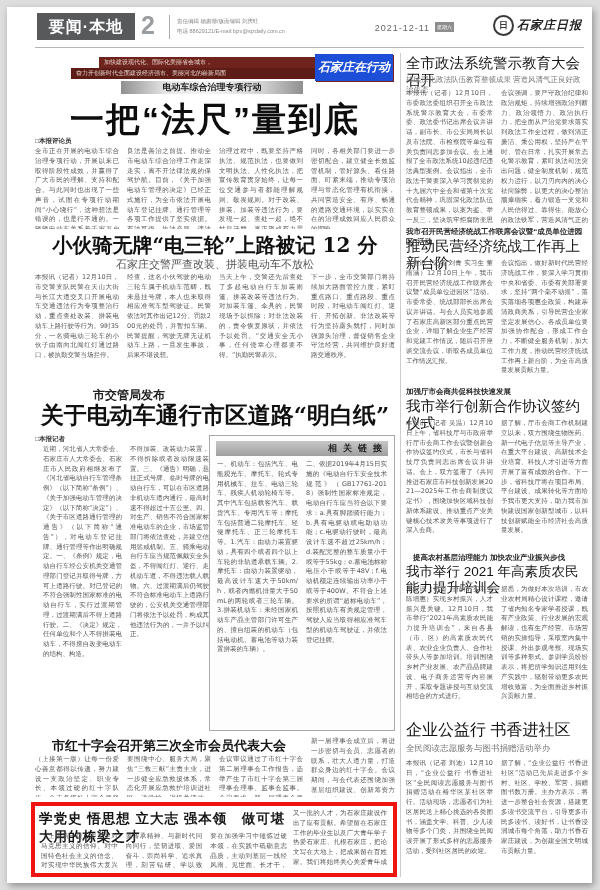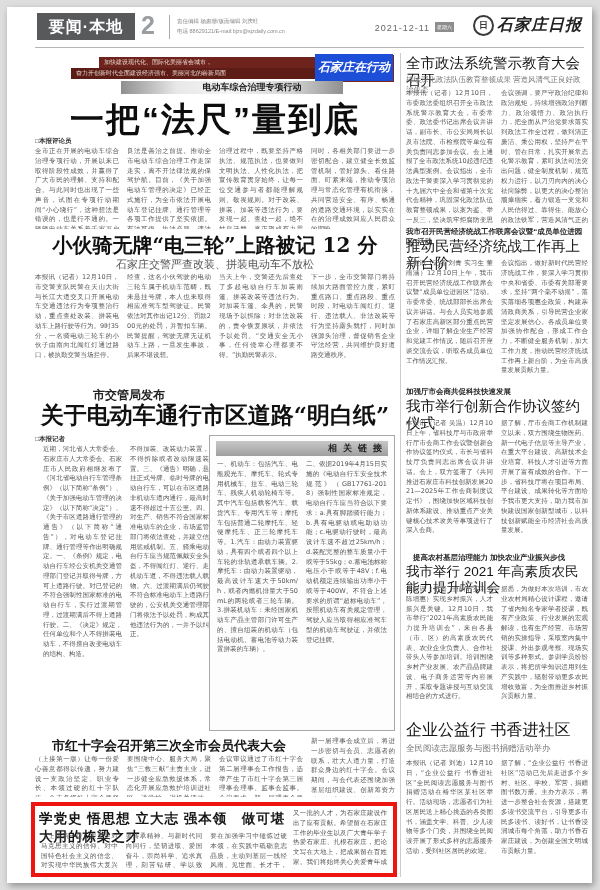--- a/index.html
+++ b/index.html
@@ -13,34 +13,34 @@
          font-weight:700;font-size:16px;line-height:27px;text-align:center;letter-spacing:1px;}
   .pagenum{left:134px;top:4px;font-size:25px;font-weight:700;color:#9b9ea1;}
   .hdr-div{left:162px;top:8px;width:1px;height:24px;background:#aaa;}
   .editor{left:170px;top:9px;font-size:5.5px;line-height:1.9;color:#8a8a8a;}
   .dateline{right:162px;top:16px;font-size:9px;color:#666;letter-spacing:1px;}
   .weekday{right:138px;top:15px;background:#8d8d8d;color:#fff;font-size:5px;padding:2px 2px;line-height:1.2;}
   .masthead{right:10px;top:8px;display:flex;align-items:center;gap:3px;}
   .mast-logo{width:17px;height:17px;border:2px solid #3a3a3a;border-radius:50%;color:#3a3a3a;
              font-size:9px;font-weight:700;line-height:17px;text-align:center;font-family:"DejaVu Serif",serif;}
   .mast-name{font-family:"DejaVu Serif","Liberation Serif",serif;font-weight:700;font-style:italic;
-             font-size:16px;color:#222;letter-spacing:1px;}
+             font-size:12px;color:#222;letter-spacing:1px;}
   .hdr-rule{left:28px;top:40px;width:549px;height:1px;background:#b5b5b5;}
   .v-rule{left:393px;top:46px;width:1px;height:824px;background:#cccccc;}
   
   .slog1{left:92px;top:50px;width:216px;height:11px;background:#6e241c;color:#e7d6cd;
          font-size:6px;line-height:11px;padding-left:5px;}
   .slog2{left:64px;top:61px;width:244px;height:11px;background:#5d1d16;color:#e7d6cd;
          font-size:6px;line-height:11px;padding-left:5px;}
   .badge{left:308px;top:47px;width:78px;height:27px;background:#1d4ed8;color:#fff;
          font-family:"DejaVu Serif",serif;font-weight:700;font-style:italic;font-size:12px;
          line-height:27px;text-align:center;box-shadow:1px 1px 0 #7c241a;}
   .campaign{left:114px;top:74px;width:182px;height:13px;text-align:center;color:#222;
             font-weight:700;font-size:9px;line-height:13px;
-            background:linear-gradient(90deg,#8f8f8f,#e8e8e8 25%,#f5f5f5 50%,#d2d2d2 78%,#8f8f8f);padding-left:40px;}
+            background:linear-gradient(90deg,#8f8f8f,#e8e8e8 25%,#f5f5f5 50%,#d2d2d2 78%,#8f8f8f);}
   
   .h-big{left:28px;top:90px;width:360px;font-family:"Liberation Sans",sans-serif;font-weight:900;
          font-size:34px;letter-spacing:2px;color:#0d0d0d;text-align:center;}
   .h2{left:28px;top:225px;width:360px;font-family:"DejaVu Serif","Liberation Serif",serif;
       font-weight:700;font-size:20px;color:#101010;text-align:center;}
   .h2sub{left:28px;top:250px;width:360px;font-size:11px;color:#555;text-align:center;}
   .kick3{left:86px;top:380px;font-family:"DejaVu Serif",serif;font-weight:700;font-size:12px;color:#222;}
   .h3{left:28px;top:393px;width:360px;font-family:"DejaVu Serif","Liberation Serif",serif;
       font-weight:700;font-size:23px;color:#101010;text-align:center;}
   .byline{font-size:6.5px;font-weight:700;color:#333;}
@@ -103,21 +103,21 @@
     <div class="tiny col">治理过程中，既要坚持严格执法、规范执法，也要做到文明执法、人性化执法，把宣传教育贯穿始终，让每一位交通参与者都能理解规则、敬畏规则。对于改装、拼装、加装等违法行为，要发现一起、查处一起，绝不姑息迁就，真正形成有力震慑。</div>
     <div class="tiny col">同时，各相关部门要进一步密切配合，建立健全长效监管机制，管好源头、看住路面、盯紧末端，推动专项治理与常态化管理有机衔接，共同营造安全、有序、畅通的道路交通环境，以实实在在的治理成效回应人民群众的期盼。</div>
   </div>
 
   <div class="abs h2">小伙骑无牌“电三轮”上路被记 12 分</div>
   <div class="abs h2sub">石家庄交警严查改装、拼装电动车不放松</div>
   <div class="abs flexcols" style="left:28px;top:266px;width:360px;height:104px;">
     <div class="tiny col">本报讯（记者）12月10日，市交警支队民警在天山大街与长江大道交叉口开展电动车交通违法行为专项整治行动，重点查处改装、拼装电动车上路行驶等行为。9时35分，一名骑电动三轮车的小伙子由南向北闯红灯通过路口，被执勤交警当场拦停。</div>
     <div class="tiny col">经查，这名小伙驾驶的电动三轮车属于机动车范畴，既未悬挂号牌，本人也未取得相应准驾车型驾驶证。民警依法对其作出记12分、罚款200元的处罚，并暂扣车辆。民警提醒，驾驶无牌无证机动车上路，一旦发生事故，后果不堪设想。</div>
     <div class="tiny col">当天上午，交警还先后查处了多起电动自行车加装雨篷、拼装改装等违法行为。对加装车篷、伞具的，民警现场予以拆除；对非法改装的，责令恢复原状，并依法予以处罚。“交通安全无小事，任何侥幸心理都要不得。”执勤民警表示。</div>
-    <div class="tiny col">下一步，全市交警部门将持续加大路面管控力度，紧盯重点路口、重点路段、重点时段，对电动车闯红灯、逆行、违法载人、非法改装等行为坚持露头就打，同时加强源头治理，督促销售企业守法经营，共同维护良好道路交通秩序。</div>
+    <div class="tiny col">下一步，全市交警部门将持续加大路面管控力度，紧盯重点路口、重点路段、重点时段，对电动车闯红灯、逆行、开拓创新、非法改装等行为坚持露头就打，同时加强源头治理，督促销售企业守法经营，共同维护良好道路交通秩序。</div>
   </div>
 
   <div class="abs kick3">市交管局发布</div>
   <div class="abs h3">关于电动车通行市区道路“明白纸”</div>
   <div class="abs byline" style="left:28px;top:428px;">□本报记者</div>
   <div class="abs flexcols" style="left:36px;top:438px;width:166px;height:284px;">
     <div class="tiny col">近期，河北省人大常委会、石家庄市人大常委会、石家庄市人民政府相继发布了《河北省电动自行车管理条例》（以下简称“条例”）、《关于加强电动车管理的决定》（以下简称“决定”）、《关于市区道路通行管理的通告》（以下简称“通告”），对电动车登记挂牌、通行管理等作出明确规定。一、《条例》规定，电动自行车经公安机关交通管理部门登记并取得号牌，方可上道路行驶。对已登记的不符合强制性国家标准的电动自行车，实行过渡期管理，过渡期满后不得上道路行驶。二、《决定》规定，任何单位和个人不得拼装电动车，不得擅自改变电动车的结构、构造。</div>
     <div class="tiny col">不得加装、改装动力装置，不得拆除或者改动限速装置。三、《通告》明确，悬挂正式号牌、临时号牌的电动自行车，可以在市区道路非机动车道内通行，最高时速不得超过十五公里。四、对生产、销售不符合国家标准电动车的企业，市场监管部门将依法查处，并建立信用惩戒机制。五、骑乘电动自行车应当规范佩戴安全头盔，不得闯红灯、逆行、走机动车道，不得违法载人载物。六、过渡期满后仍驾驶不符合标准电动车上道路行驶的，公安机关交通管理部门将依法予以处罚，构成其他违法行为的，一并予以纠正。</div>
   </div>
   <div class="abs linkbox">

